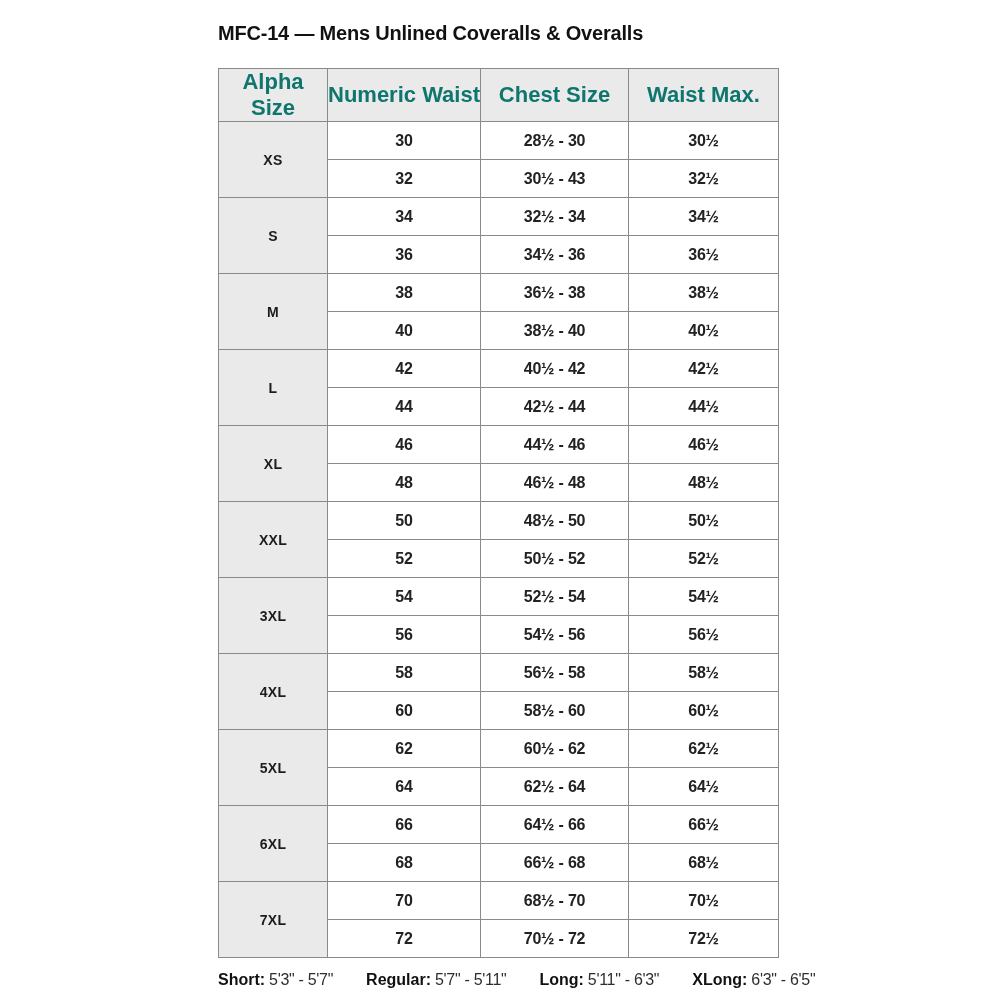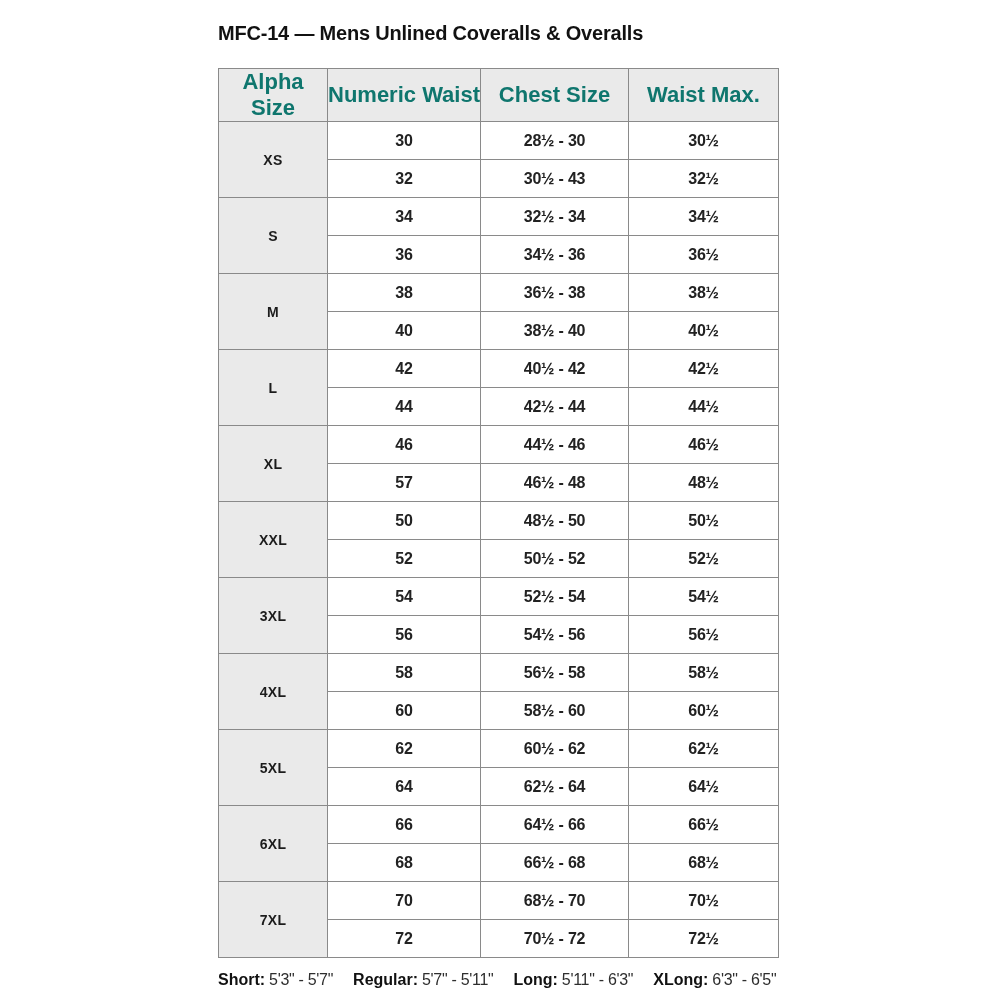--- a/index.html
+++ b/index.html
@@ -64,21 +64,21 @@
     height: 37px;
     font-size: 16px;
     font-weight: bold;
     font-stretch: condensed;
     letter-spacing: -0.2px;
     color: #222222;
   }
   .footer {
     display: flex;
     align-items: baseline;
-    gap: 20px;
+    gap: 33px;
     margin-top: 13px;
     white-space: nowrap;
     text-align: center;
   }
   .footer .f-item { display: inline-flex; align-items: baseline; }
   .footer .f-label {
     font-size: 16px;
     font-weight: bold;
     color: #111111;
   }
@@ -159,21 +159,21 @@
             <td class="data">42½ - 44</td>
             <td class="data">44½</td>
           </tr>
           <tr>
             <td class="alpha" rowspan="2">XL</td>
             <td class="data">46</td>
             <td class="data">44½ - 46</td>
             <td class="data">46½</td>
           </tr>
           <tr>
-            <td class="data">57</td>
+            <td class="data">48</td>
             <td class="data">46½ - 48</td>
             <td class="data">48½</td>
           </tr>
           <tr>
             <td class="alpha" rowspan="2">XXL</td>
             <td class="data">50</td>
             <td class="data">48½ - 50</td>
             <td class="data">50½</td>
           </tr>
           <tr>

